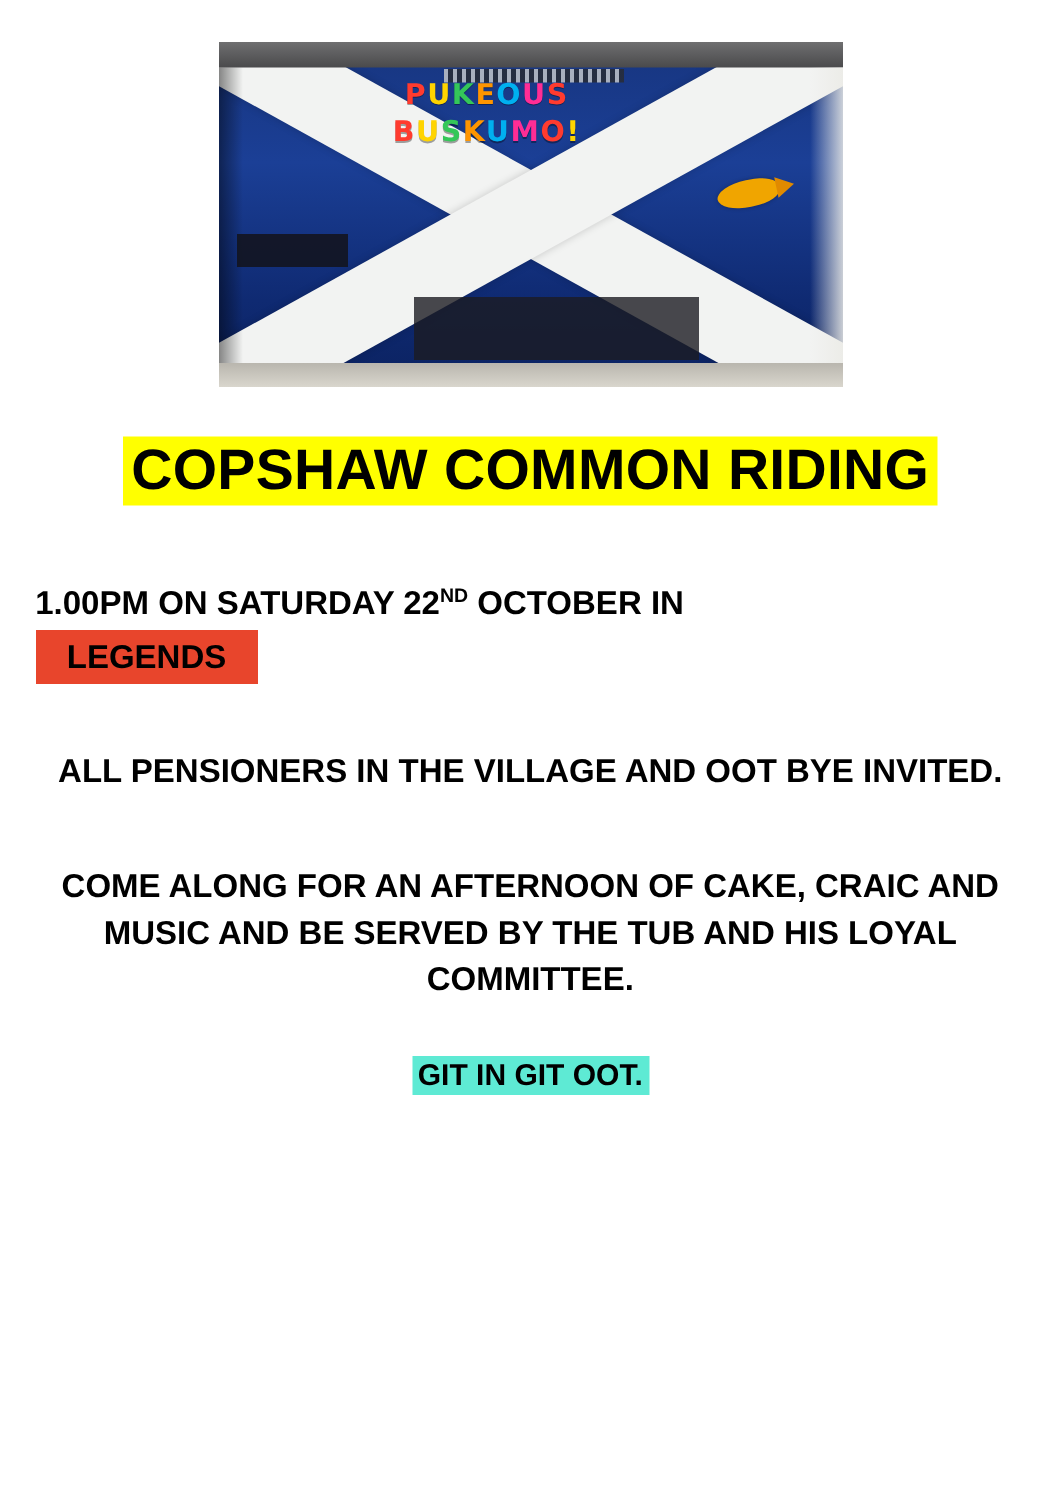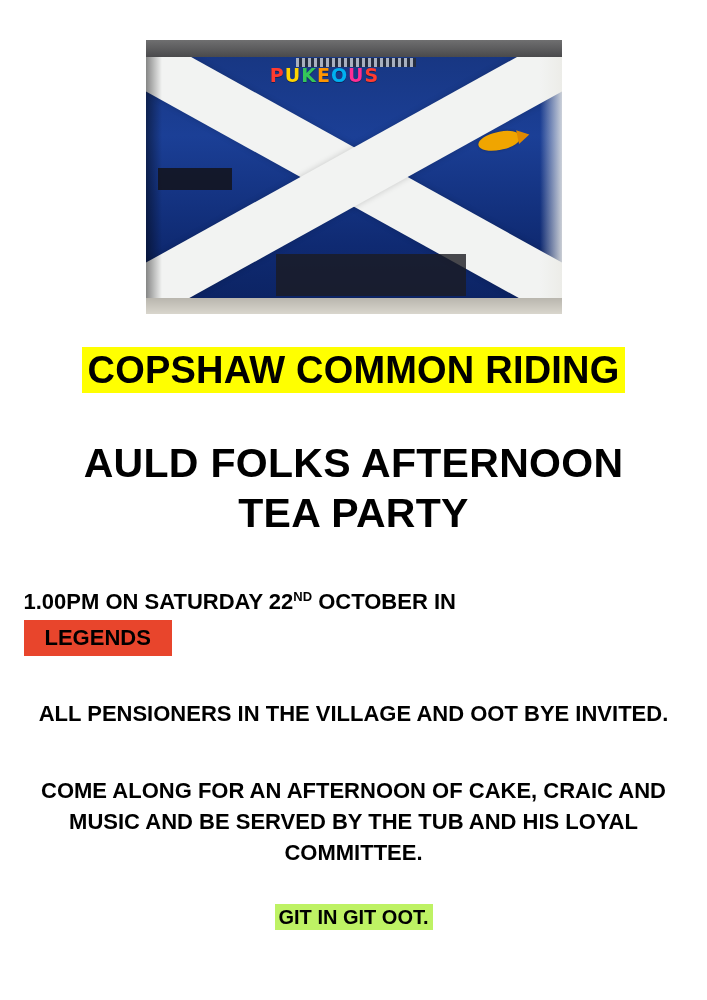--- a/index.html
+++ b/index.html
@@ -18,22 +18,22 @@
     position: relative;
     width: 707px;
     height: 1000px;
     background: #ffffff;
     box-sizing: border-box;
   }
 
   
   .photo-wrap {
     width: 416px;
-    height: 274px;
-    margin: 40px auto 0 auto;
+    height: 230px;
+    margin: 28px auto 0 auto;
     position: relative;
     overflow: hidden;
     background: #4c1d95;
   }
   .flag {
     position: absolute;
     inset: 0;
     background:
       linear-gradient(to bottom, #17357f 0%, #1b3f96 35%, #0f2a72 75%, #0b2260 100%);
   }
@@ -198,21 +198,21 @@
     line-height: 28px;
     width: 660px;
   }
   .para.small sup { font-size: 12px; vertical-align: super; }
 
   .footer-hl {
     margin: 38px auto 0 auto;
     text-align: center;
   }
   .footer-hl .hl2 {
-    background: #bef264;
+    background: #5eead4;
     font-size: 20px;
     font-weight: bold;
     padding: 2px 4px;
     display: inline;
   }
 </style>
 </head>
 <body>
 
 <div class="poster">
@@ -224,31 +224,30 @@
     <div class="photo-top-band"></div>
     <div class="tick-row"></div>
     <div class="photo-left-shadow"></div>
     <div class="photo-right-edge"></div>
     <div class="dark-box-left"></div>
     <div class="dark-box-bottom"></div>
     <div class="photo-bottom-band"></div>
     <div class="fish"></div>
     <div class="banner-text">
       <span>P</span><span>U</span><span>K</span><span>E</span><span>O</span><span>U</span><span>S</span>
+      <span class="banner-line2">
+        <span>B</span><span>U</span><span>S</span><span>K</span><span>U</span><span>M</span><span>O</span><span>!</span>
+      </span>
     </div>
   </div>
 
   <div class="title-band">
     <span class="hl">COPSHAW COMMON RIDING</span>
   </div>
 
-  <div class="headline">
-    <div>AULD FOLKS AFTERNOON</div>
-    <div>TEA PARTY</div>
-  </div>
 
   <div class="when">
     <span>1.00PM ON SATURDAY 22</span><sup>ND</sup><span> OCTOBER IN</span>
     <br>
     <span class="venue">LEGENDS</span>
   </div>
 
   <div class="para p1">ALL PENSIONERS IN THE VILLAGE AND OOT BYE INVITED.</div>
 
   <div class="para p2">COME ALONG FOR AN AFTERNOON OF CAKE, CRAIC AND MUSIC AND BE SERVED BY THE TUB AND HIS LOYAL COMMITTEE.</div>

